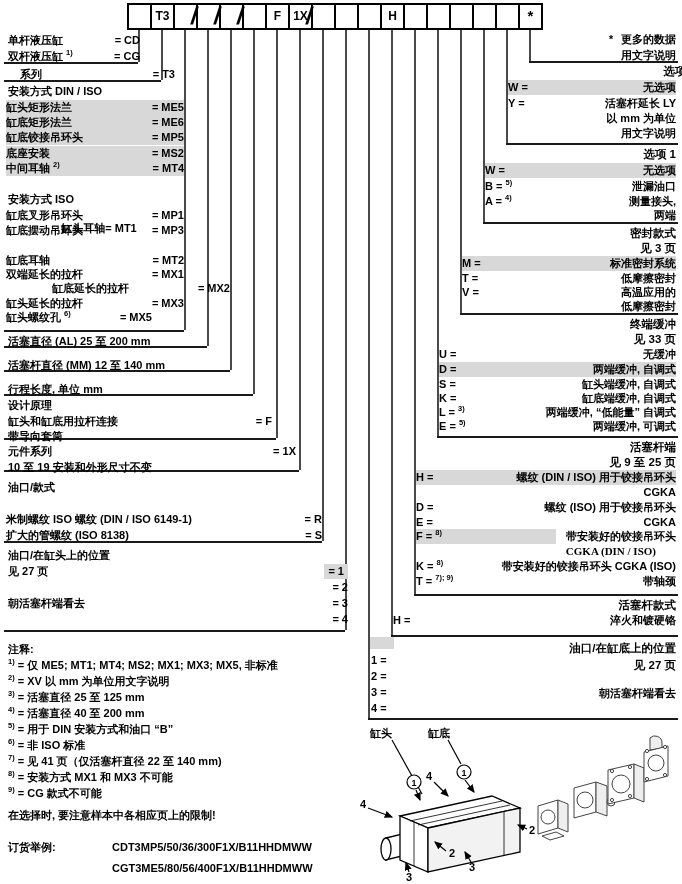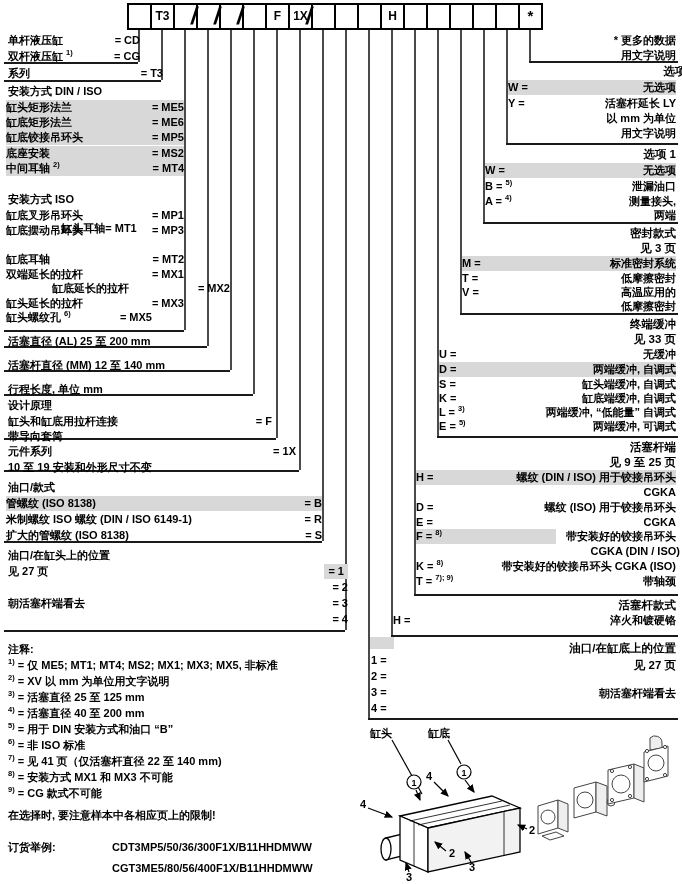--- a/index.html
+++ b/index.html
@@ -166,21 +166,21 @@
     <div class="hline" style="left: 391px; top: 635px; width: 287px;"></div>
     <div class="hline" style="left: 368px; top: 718px; width: 310px;"></div>
     <div class="lrow" style="left: 8px; top: 33px; width: 132px; height: 15px;">
       <span>单杆液压缸 </span>
       <span>= CD</span>
     </div>
     <div class="lrow" style="left: 8px; top: 49px; width: 132px; height: 15px;">
       <span>双杆液压缸 <sup>1)</sup></span>
       <span>= CG</span>
     </div>
-    <div class="lrow" style="left: 8px; top: 66px; width: 155px; height: 15px;">
+    <div class="lrow" style="left: 20px; top: 66px; width: 155px; height: 15px; align-items: center;">
       <span>系列 </span>
       <span>= T3</span>
     </div>
     <div class="txt" style="left: 8px; top: 84px; width: 200px;">安装方式 DIN / ISO</div>
     <div class="lrow hl" style="left: 6px; top: 100px; width: 178px; height: 15px;">
       <span>缸头矩形法兰 </span>
       <span>= ME5</span>
     </div>
     <div class="lrow hl" style="left: 6px; top: 115px; width: 178px; height: 15px;">
       <span>缸底矩形法兰 </span>
@@ -204,21 +204,21 @@
       <span>= MP1</span>
     </div>
     <div class="lrow" style="left: 6px; top: 223px; width: 178px; height: 15px;">
       <span>缸底摆动吊环头 </span>
       <span>= MP3</span>
     </div>
     <div class="lrow" style="left: 6px; top: 221px; width: 186px; height: 15px; justify-content: center;">
       <span>缸头耳轴 </span>
       <span>= MT1</span>
     </div>
-    <div class="lrow" style="left: 6px; top: 252px; width: 178px; height: 15px;">
+    <div class="lrow" style="left: 6px; top: 252px; width: 178px; height: 15px; align-items: center;">
       <span>缸底耳轴 </span>
       <span>= MT2</span>
     </div>
     <div class="lrow" style="left: 6px; top: 267px; width: 178px; height: 15px;">
       <span>双端延长的拉杆 </span>
       <span>= MX1</span>
     </div>
     <div class="lrow" style="left: 6px; top: 281px; width: 178px; height: 15px; padding-left: 46px;">
       <span>缸底延长的拉杆 </span>
       <span>= MX2</span>
@@ -239,24 +239,20 @@
       <span>缸头和缸底用拉杆连接 </span>
       <span>= F</span>
     </div>
     <div class="txt" style="left: 8px; top: 429px; width: 200px;">带导向套筒</div>
     <div class="lrow" style="left: 8px; top: 444px; width: 288px; height: 15px;">
       <span>元件系列 </span>
       <span>= 1X</span>
     </div>
     <div class="txt" style="left: 8px; top: 460px; width: 280px;">10 至 19 安装和外形尺寸不变</div>
     <div class="txt" style="left: 8px; top: 480px; width: 150px;">油口/款式</div>
-    <div class="lrow hl" style="left: 6px; top: 496px; width: 316px; height: 15px;">
-      <span>管螺纹 (ISO 8138) </span>
-      <span>= B</span>
-    </div>
     <div class="lrow" style="left: 6px; top: 512px; width: 316px; height: 15px;">
       <span>米制螺纹 ISO 螺纹 (DIN / ISO 6149-1) </span>
       <span>= R</span>
     </div>
     <div class="lrow" style="left: 6px; top: 528px; width: 316px; height: 15px;">
       <span>扩大的管螺纹 (ISO 8138) </span>
       <span>= S</span>
     </div>
     <div class="txt" style="left: 8px; top: 548px; width: 220px;">油口/在缸头上的位置</div>
     <div class="lrow" style="left: 8px; top: 564px; width: 340px; height: 15px;">
@@ -282,21 +278,21 @@
     <div class="txt" style="left: 8px; top: 706px; width: 440px;"><sup>4)</sup> = 活塞直径 40 至 200 mm</div>
     <div class="txt" style="left: 8px; top: 722px; width: 440px;"><sup>5)</sup> = 用于 DIN 安装方式和油口 “B”</div>
     <div class="txt" style="left: 8px; top: 738px; width: 440px;"><sup>6)</sup> = 非 ISO 标准</div>
     <div class="txt" style="left: 8px; top: 754px; width: 440px;"><sup>7)</sup> = 见 41 页（仅活塞杆直径 22 至 140 mm)</div>
     <div class="txt" style="left: 8px; top: 770px; width: 440px;"><sup>8)</sup> = 安装方式 MX1 和 MX3 不可能</div>
     <div class="txt" style="left: 8px; top: 786px; width: 440px;"><sup>9)</sup> = CG 款式不可能</div>
     <div class="txt" style="left: 8px; top: 808px; width: 420px;">在选择时, 要注意样本中各相应页上的限制!</div>
     <div class="txt" style="left: 8px; top: 840px; width: 100px;">订货举例:</div>
     <div class="txt" style="left: 112px; top: 840px; width: 420px;">CDT3MP5/50/36/300F1X/B11HHDMWW</div>
     <div class="txt" style="left: 112px; top: 861px; width: 420px;">CGT3ME5/80/56/400F1X/B11HHDMWW</div>
-    <div class="txt right" style="left: 530px; top: 33px; width: 146px;">* 更多的数据</div>
+    <div class="txt right" style="left: 530px; top: 33px; width: 146px; font-family: Liberation Mono, monospace;">* 更多的数据</div>
     <div class="txt right" style="left: 530px; top: 48px; width: 146px;">用文字说明</div>
     <div class="rtitle" style="left: 509px; top: 64px; width: 167px; padding-left: 20px;">选项 2</div>
     <div class="rrow hl" style="left: 508px; top: 80px; width: 168px; height: 15px;">
       <span class="rkey">W = </span>
       <span class="rtext">无选项</span>
     </div>
     <div class="rrow" style="left: 508px; top: 96px; width: 168px; height: 15px;">
       <span class="rkey">Y = </span>
       <span class="rtext">活塞杆延长 LY</span>
     </div>
@@ -379,21 +375,21 @@
       <span class="rtext">螺纹 (ISO) 用于铰接吊环头</span>
     </div>
     <div class="rrow" style="left: 416px; top: 515px; width: 260px; height: 15px;">
       <span class="rkey">E = </span>
       <span class="rtext">CGKA</span>
     </div>
     <div class="rrow hl-partial" style="left: 416px; top: 529px; width: 260px; height: 15px;">
       <span class="rkey">F = <sup>8)</sup></span>
       <span class="rtext">带安装好的铰接吊环头</span>
     </div>
-    <div class="rrow" style="left: 420px; top: 544px; width: 260px; height: 15px;">
+    <div class="rrow" style="left: 396px; top: 544px; width: 260px; height: 15px; font-family: Liberation Serif, serif;">
       <span class="rtext">CGKA (DIN / ISO)</span>
     </div>
     <div class="rrow" style="left: 416px; top: 559px; width: 260px; height: 15px;">
       <span class="rkey">K = <sup>8)</sup></span>
       <span class="rtext">带安装好的铰接吊环头 CGKA (ISO)</span>
     </div>
     <div class="rrow" style="left: 416px; top: 574px; width: 260px; height: 15px;">
       <span class="rkey">T = <sup>7); 9)</sup></span>
       <span class="rtext">带轴颈</span>
     </div>

